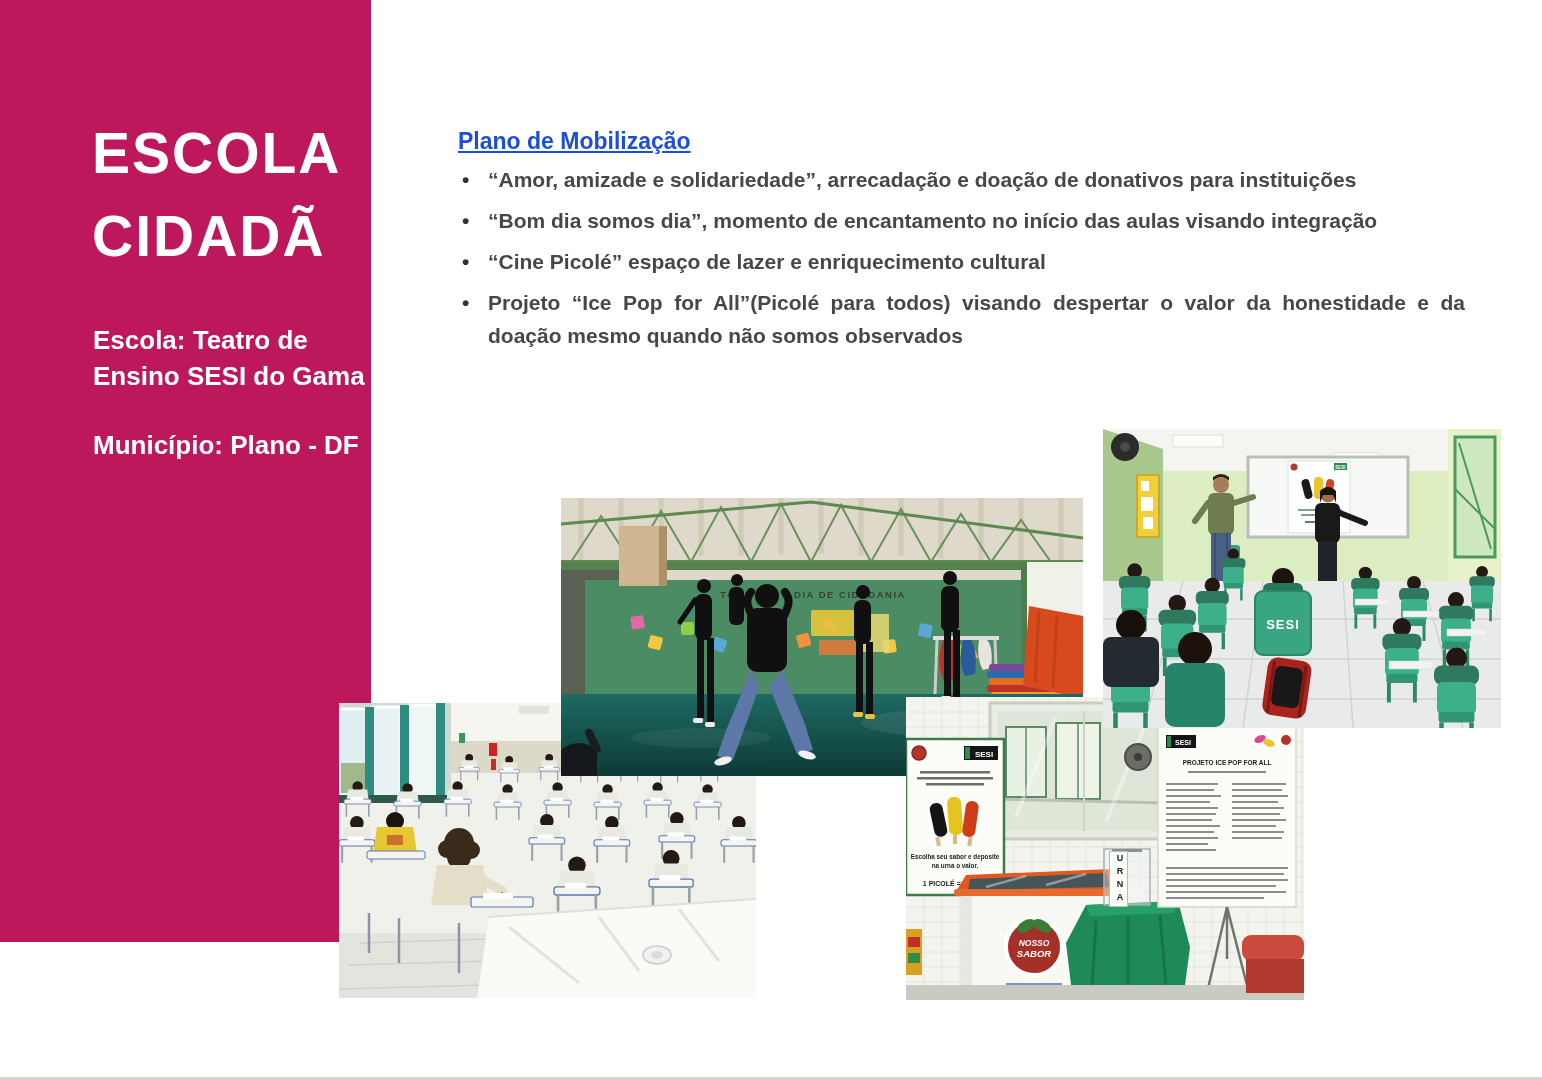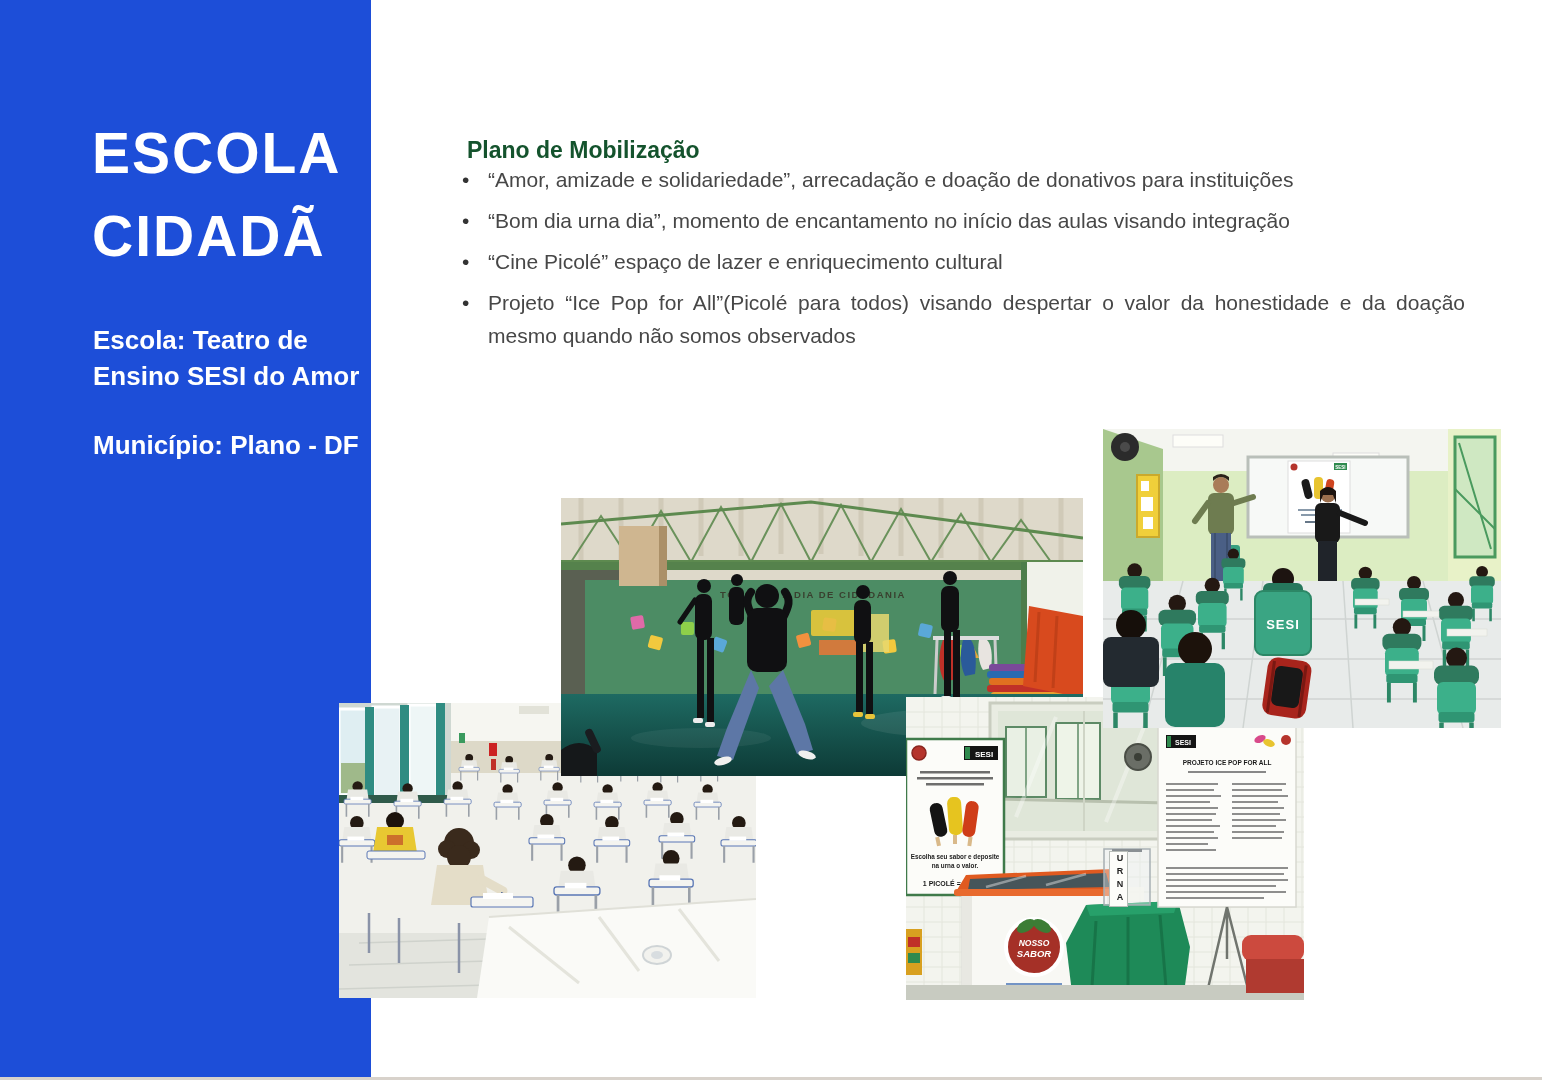--- a/index.html
+++ b/index.html
@@ -1,29 +1,29 @@
 <!DOCTYPE html>
 <html><head>
 <meta charset="utf-8">
 <style>
   html,body{margin:0;padding:0;background:#888;}
   .slide{position:relative;width:1542px;height:1080px;background:#ffffff;overflow:hidden;
          font-family:"Liberation Sans",sans-serif;}
   
-  .sidebar{position:absolute;left:0;top:0;width:371px;height:1077px;background:#1d4ed8;color:#fff;}
+  .sidebar{position:absolute;left:0;top:0;width:371px;height:942px;background:#be185d;color:#fff;}
   .title{position:absolute;left:92px;top:112px;margin:0;font-size:57px;font-weight:700;
          letter-spacing:2px;line-height:1.45;}
   .title span{display:block;}
   .school{position:absolute;left:93px;top:322px;margin:0;font-size:26px;font-weight:700;line-height:1.4;}
   .school span{display:block;}
   .muni{position:absolute;left:93px;top:430px;margin:0;font-size:26px;font-weight:700;}
   .bottom-rule{position:absolute;left:0;top:1077px;width:1542px;height:3px;background:#D8D2CB;}
   
-  .heading{position:absolute;left:458px;top:128px;margin:9px;font-size:23px;font-weight:700;color:#14532d;}
-  .bullets{position:absolute;left:458px;top:163px;width:1007px;margin:0;padding:0;list-style:none;}
+  .heading{position:absolute;left:458px;top:128px;margin:0;font-size:23px;font-weight:700;color:#1d4ed8;text-decoration:underline;}
+  .bullets{position:absolute;left:458px;top:163px;width:1007px;margin:0;padding:0;list-style:none;font-weight:bold;}
   .bullets li{position:relative;padding-left:30px;margin-bottom:8px;font-size:21px;line-height:33px;
               color:#474747;}
   .bullets li::before{content:"\2022";position:absolute;left:4px;top:0;color:#333;}
   .btxt{display:block;text-align:justify;}
   
   .photo{position:absolute;overflow:hidden;}
   #photo-exam {left:339px;top:703px;width:417px;height:295px;z-index:1;}
   #photo-gym  {left:561px;top:498px;width:522px;height:278px;z-index:2;}
   #photo-stand{left:906px;top:697px;width:398px;height:303px;z-index:3;}
   #photo-class{left:1103px;top:429px;width:398px;height:299px;z-index:4;}
@@ -37,33 +37,33 @@
 
 <div class="slide">
 
   <aside class="sidebar">
     <h1 class="title">
       <span>ESCOLA</span>
       <span>CIDADÃ</span>
     </h1>
     <p class="school">
       <span>Escola: Teatro de</span>
-      <span>Ensino SESI do Amor</span>
+      <span>Ensino SESI do Gama</span>
     </p>
     <p class="muni">Município: Plano - DF</p>
   </aside>
 
   <main>
     <h2 class="heading">Plano de Mobilização</h2>
     <ul class="bullets">
       <li>
           <span class="btxt">“Amor, amizade e solidariedade”, arrecadação e doação de donativos para instituições</span>
         </li>
       <li>
-          <span class="btxt">“Bom dia urna dia”, momento de encantamento no início das aulas visando integração</span>
+          <span class="btxt">“Bom dia somos dia”, momento de encantamento no início das aulas visando integração</span>
         </li>
       <li>
           <span class="btxt">“Cine Picolé” espaço de lazer e enriquecimento cultural</span>
         </li>
       <li>
           <span class="btxt">Projeto “Ice Pop for All”(Picolé para todos) visando despertar o valor da honestidade e da doação mesmo quando não somos observados</span>
         </li>
     </ul>
   </main>
 

